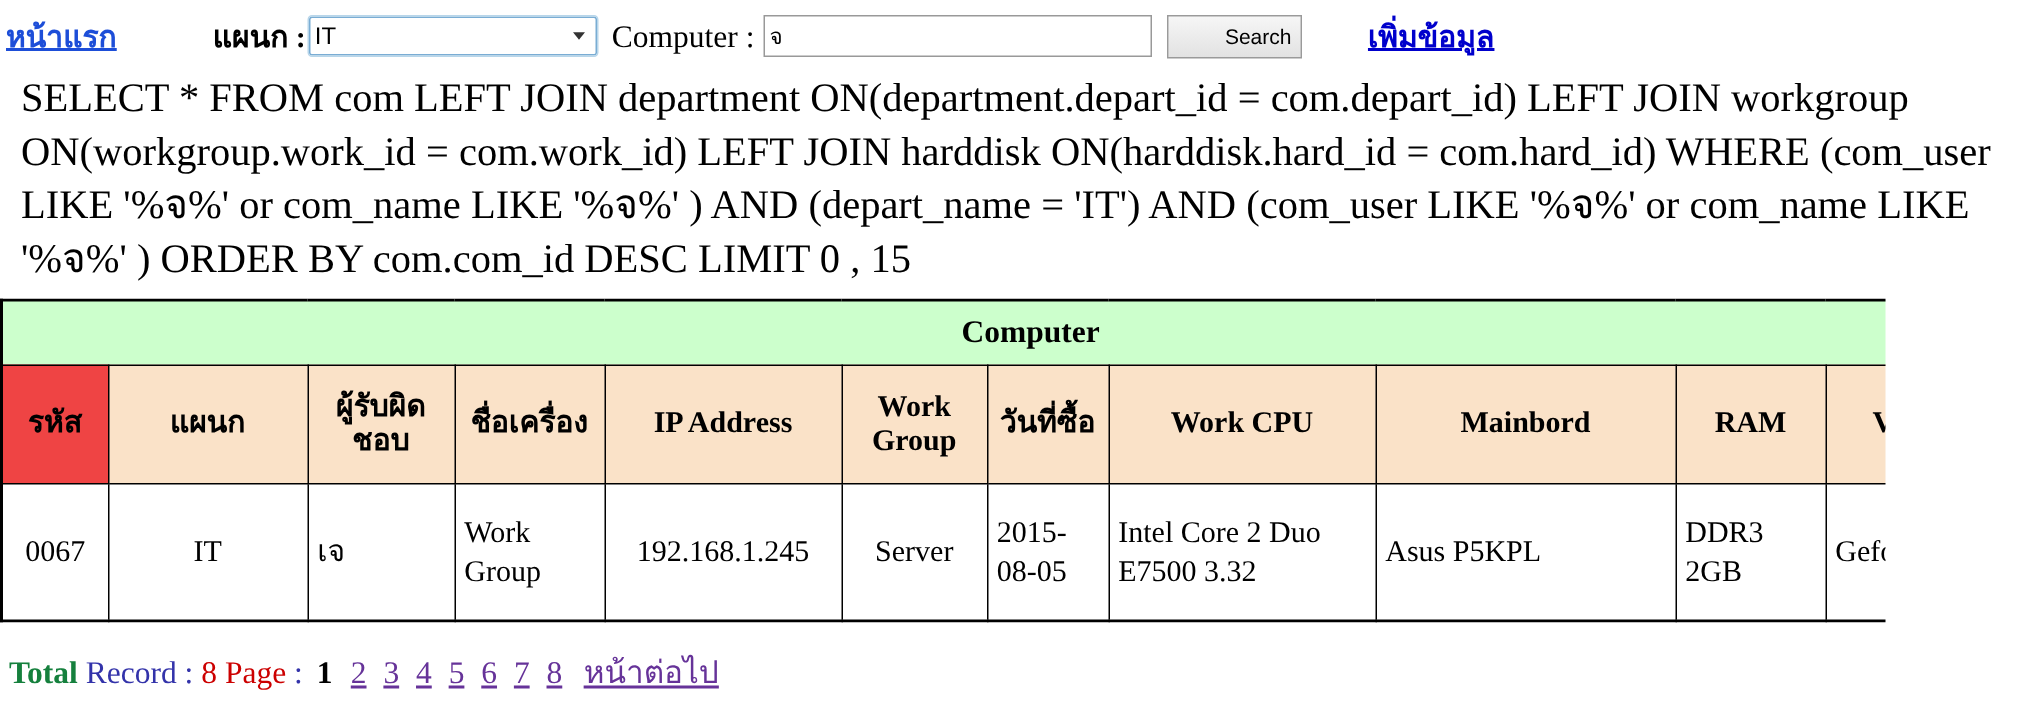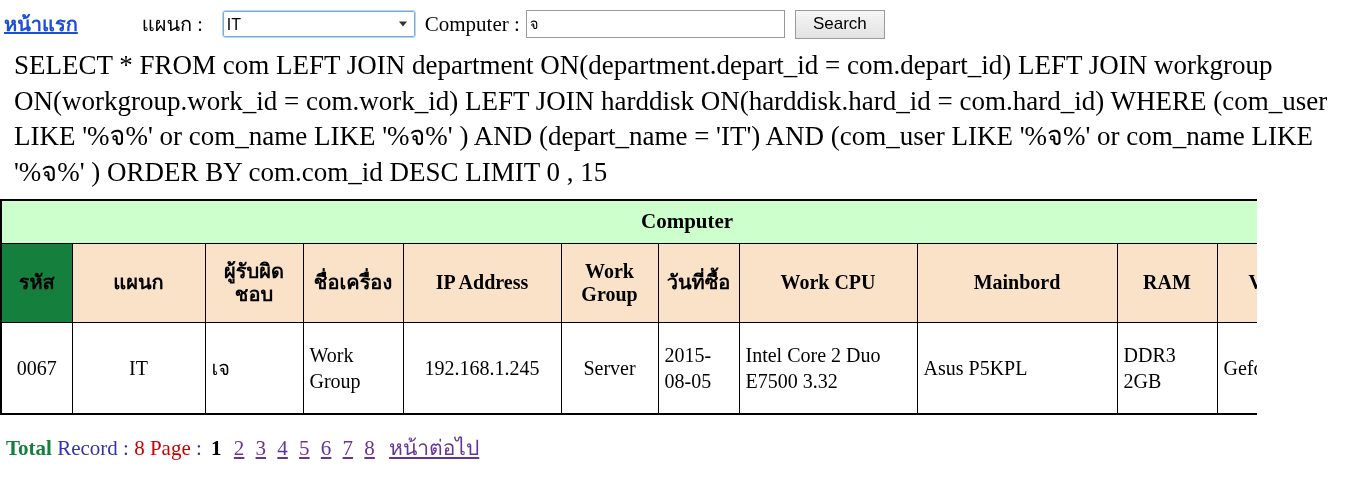--- a/index.html
+++ b/index.html
@@ -27,21 +27,22 @@
   .home-link {
     color: #1d4ed8;
     text-decoration: underline;
     font-weight: bold;
     font-size: 20px;
     margin-right: 64px;
     cursor: pointer;
   }
   .label-depart {
     font-size: 20px;
-    margin-right: 20px;
+    margin-right: 2px;
+    font-weight: bold;
   }
   .sel-wrap { position: relative; display: inline-block; }
   select.depart-select {
     width: 192px;
     height: 26px;
     font-family: "Liberation Sans", sans-serif;
     font-size: 16px;
     padding-left: 3px;
     border: 1px solid #7aadd4;
     outline: 1px solid #b8d6ea;
@@ -74,25 +75,26 @@
     font-size: 15px;
     padding-left: 3px;
     border: 1px solid #999;
     background: #ffffff;
   }
   button.search-button {
     margin-left: 10px;
     height: 29px;
     min-width: 90px;
     font-family: "Liberation Sans", sans-serif;
-    font-size: 17px;
+    font-size: 14px;
     background: linear-gradient(#f6f6f6, #e2e2e2);
     border: 1px solid #9a9a9a;
     color: #000;
     cursor: pointer;
+    text-align: right;
   }
   .add-link {
     color: #0000cc;
     text-decoration: underline;
     font-weight: bold;
     font-size: 20px;
     margin-left: 44px;
     cursor: pointer;
   }
 
@@ -132,21 +134,21 @@
   }
   tr.head-row th {
     background: #fae2c8;
     text-align: center;
     font-weight: bold;
     font-size: 20px;
     height: 70px;
     line-height: 1.15;
   }
   tr.head-row th.id-head {
-    background: #15803d;
+    background: #ef4444;
     color: #000;
   }
   tr.data-row td {
     background: #ffffff;
     font-size: 20px;
     height: 82px;
     line-height: 1.3;
     font-weight: normal;
   }
   td.c-center { text-align: center; }
@@ -208,20 +210,21 @@
     </select>
     <span class="sel-arrow"></span>
   </span>
 
   <span class="label-keyword">Computer :</span>
 
   <input class="keyword-input" type="text" value="จ" style="">
 
   <button class="search-button">Search</button>
 
+  <a class="add-link" href="#">เพิ่มข้อมูล</a>
 </div>
 
 <div class="sql-text">SELECT * FROM com LEFT JOIN department ON(department.depart_id = com.depart_id) LEFT JOIN workgroup ON(workgroup.work_id = com.work_id) LEFT JOIN harddisk ON(harddisk.hard_id = com.hard_id) WHERE (com_user LIKE '%จ%' or com_name LIKE '%จ%' ) AND (depart_name = 'IT') AND (com_user LIKE '%จ%' or com_name LIKE '%จ%' ) ORDER BY com.com_id DESC LIMIT 0 , 15</div>
 
 <div class="table-wrap">
   <table class="comp-table">
     <colgroup>
       <col class="w-id">
         <col class="w-depart">
         <col class="w-owner">

